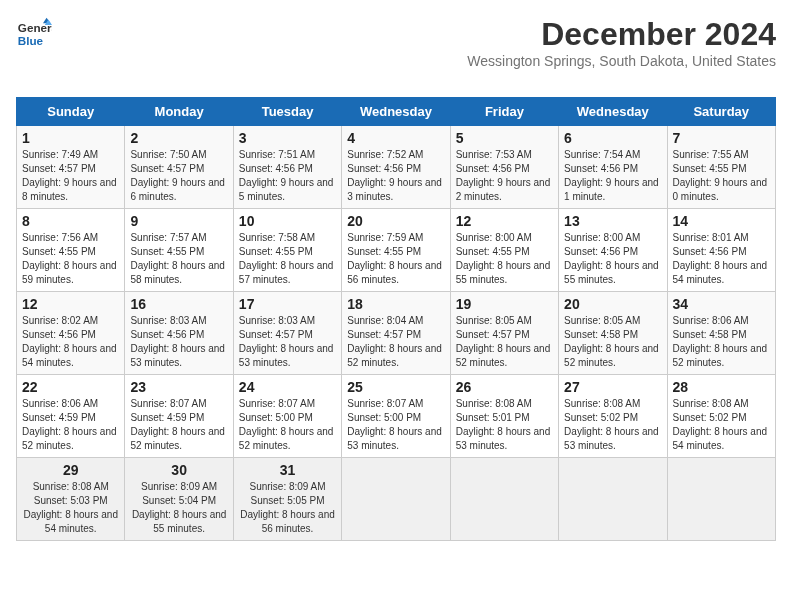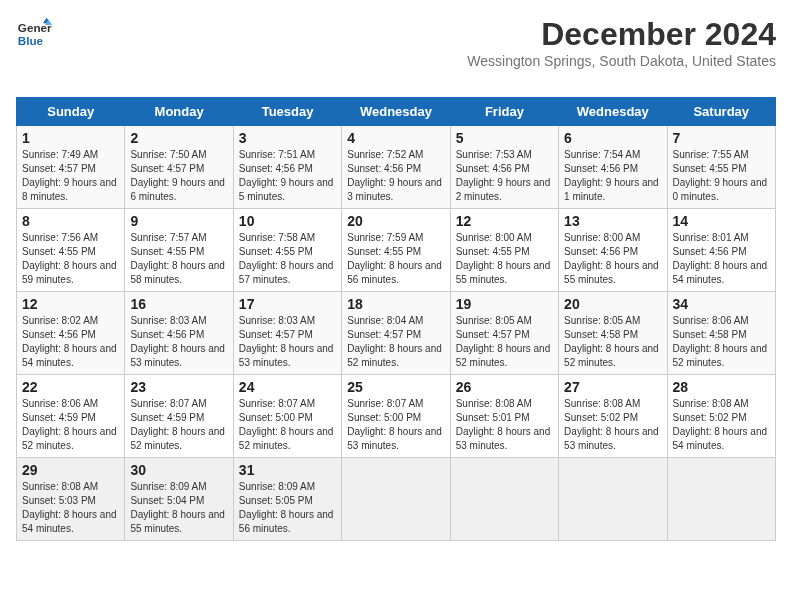--- a/index.html
+++ b/index.html
@@ -57,20 +57,21 @@
       padding: 4px 5px;
       width: 14.28%;
       height: 80px;
       background: #fff;
     }
     tr:nth-child(odd) td {
       background: #f9f9f9;
     }
     tr:last-child td {
       background: #f0f0f0;
+      text-align: center;
     }
     .day-num {
       font-size: 14px;
       font-weight: bold;
       color: #222;
       display: block;
       margin-bottom: 2px;
     }
     .day-info {
       font-size: 10px;

